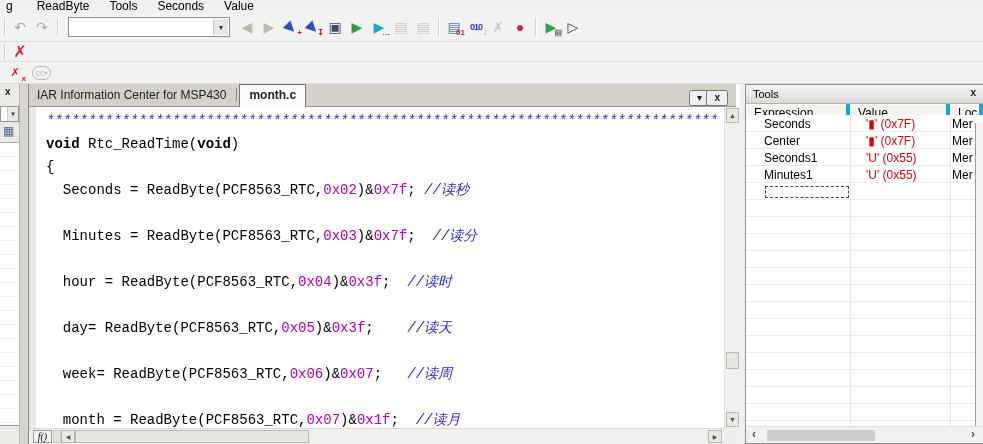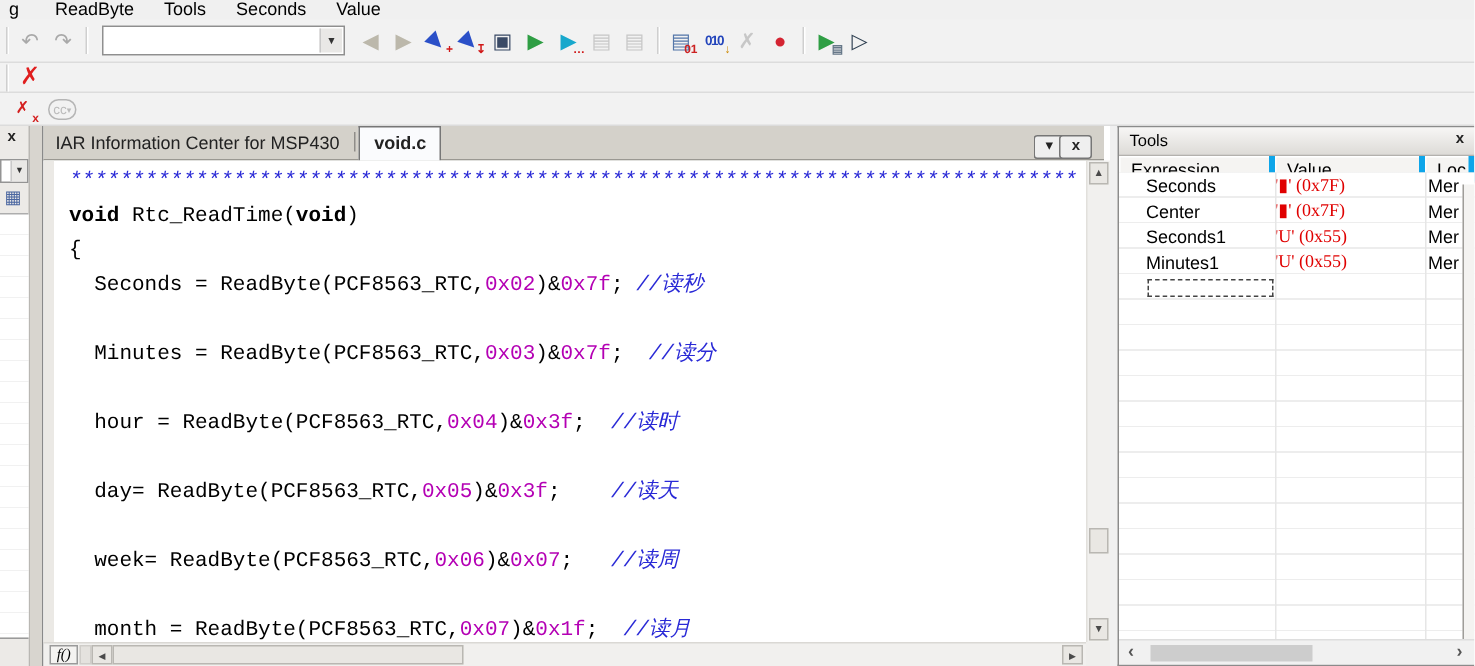--- a/index.html
+++ b/index.html
@@ -98,21 +98,21 @@
   .wclose{position:absolute;right:7px;top:3px;font-size:10px;font-weight:bold;color:#222;line-height:1;}
   .whdr{position:absolute;left:0;top:19px;right:0;height:18px;display:flex;background:#f5f4f2;
         border-bottom:1px solid #bfbdb9;font-size:12px;}
   .whcell{border-right:4px solid #0ea5e9;box-shadow:inset 1px 1px 0 #fff;padding:2px 0 0 8px;flex:none;}
   .whcell.c0{width:104px;} .whcell.c1{width:100px;} .whcell.c2{flex:1;}
   .wbody{position:absolute;left:0;top:30px;width:264px;bottom:17px;background:#fff;
          background-image:repeating-linear-gradient(to bottom,transparent 0 16px,#ededed 16px 17px);}
   .wcol{position:absolute;top:0;bottom:0;width:1px;background:#e6e6e6;}
   .wrow{height:17px;display:flex;font-size:12px;align-items:center;}
   .wc-exp{width:104px;padding-left:18px;}
-  .wc-val{width:100px;padding-left:0;color:var(--c-val);font-family:Liberation Serif, serif;}
+  .wc-val{width:100px;padding-left:16px;color:var(--c-val);}
   .wc-loc{flex:1;padding-left:2px;white-space:nowrap;overflow:hidden;}
   .wnew{margin:3px 0 0 19px;width:84px;height:12px;border:1px dashed #444;}
   .wstrip{position:absolute;right:0;top:38px;width:8px;bottom:17px;background:#f4f3f1;border-left:1px solid #9f9d99;}
   .wscroll{position:absolute;left:0;bottom:0;right:0;height:17px;background:#f1f1f1;border-top:1px solid #dedede;}
   .wsb{position:absolute;top:1px;border:none;background:transparent;font-size:12px;color:#555;
        font-weight:bold;line-height:13px;padding:0;}
   .wsb.left{left:6px;} .wsb.right{right:8px;}
   .wsthumb{position:absolute;left:21px;top:3px;width:108px;height:11px;background:#cdcdcd;}
 </style>
 </head>
@@ -228,21 +228,21 @@
     <span class="mp-icon">▦</span>
     <div class="mp-list"></div>
     <div class="mp-bottom"></div>
   </div>
   <div class="vsplit"></div>
 
   <div class="editor">
     <div class="tabbar" id="tabbar">
         <span class="tab">IAR Information Center for MSP430</span>
         <div class="tabsep"></div>
-        <span class="tab active">void.c</span>
+        <span class="tab active">month.c</span>
       </div>
     <button class="tabctrl menu">▾</button>
     <button class="tabctrl close">x</button>
 
     <div class="codearea">
       <div class="gutter"></div>
       <div class="code" id="code"><div><span class="cmt">********************************************************************************</span></div><div><span class="kw">void</span><span> Rtc_ReadTime(</span><span class="kw">void</span><span>)</span></div><div><span>{</span></div><div><span>  Seconds = ReadByte(PCF8563_RTC,</span><span class="num">0x02</span><span>)&amp;</span><span class="num">0x7f</span><span>; </span><span class="cmt">//读秒</span></div><div>&nbsp;</div><div><span>  Minutes = ReadByte(PCF8563_RTC,</span><span class="num">0x03</span><span>)&amp;</span><span class="num">0x7f</span><span>;  </span><span class="cmt">//读分</span></div><div>&nbsp;</div><div><span>  hour = ReadByte(PCF8563_RTC,</span><span class="num">0x04</span><span>)&amp;</span><span class="num">0x3f</span><span>;  </span><span class="cmt">//读时</span></div><div>&nbsp;</div><div><span>  day= ReadByte(PCF8563_RTC,</span><span class="num">0x05</span><span>)&amp;</span><span class="num">0x3f</span><span>;    </span><span class="cmt">//读天</span></div><div>&nbsp;</div><div><span>  week= ReadByte(PCF8563_RTC,</span><span class="num">0x06</span><span>)&amp;</span><span class="num">0x07</span><span>;   </span><span class="cmt">//读周</span></div><div>&nbsp;</div><div><span>  month = ReadByte(PCF8563_RTC,</span><span class="num">0x07</span><span>)&amp;</span><span class="num">0x1f</span><span>;  </span><span class="cmt">//读月</span></div></div>
     </div>
 
     <div class="vscroll">

